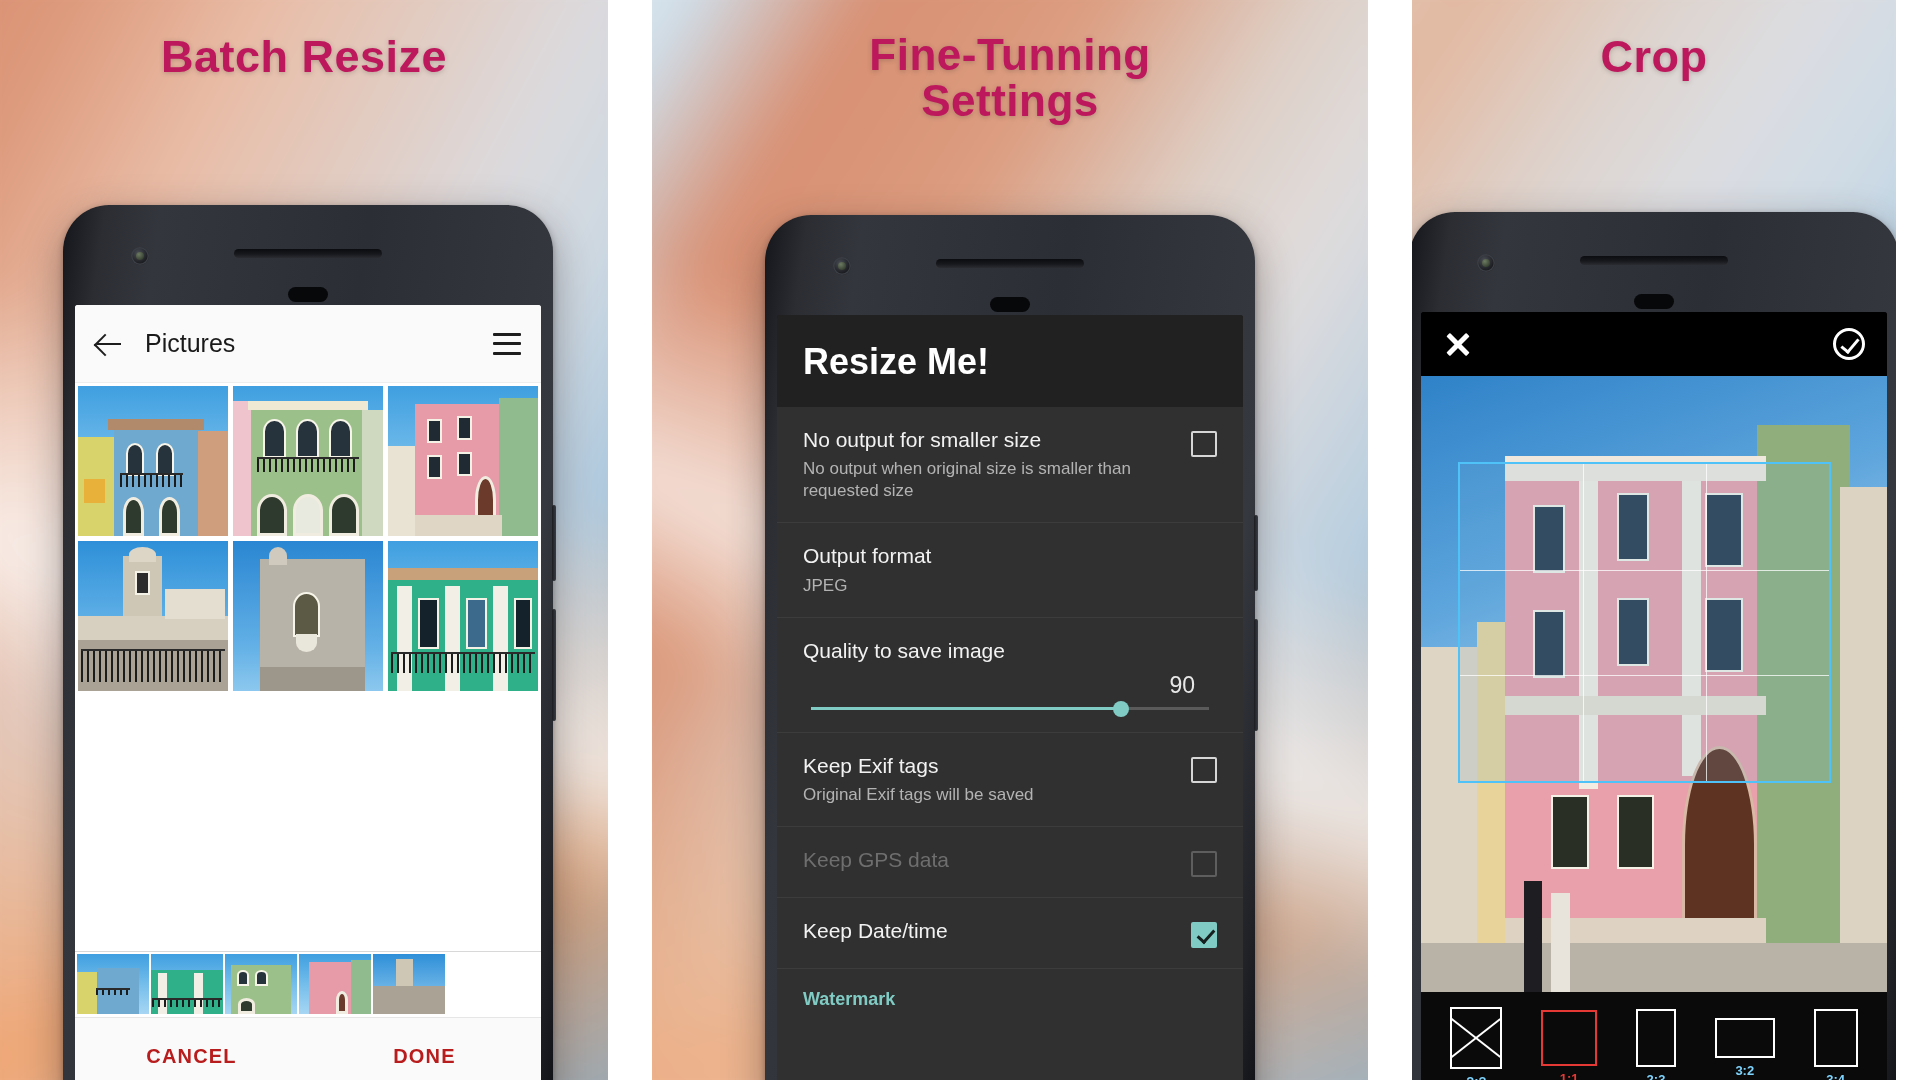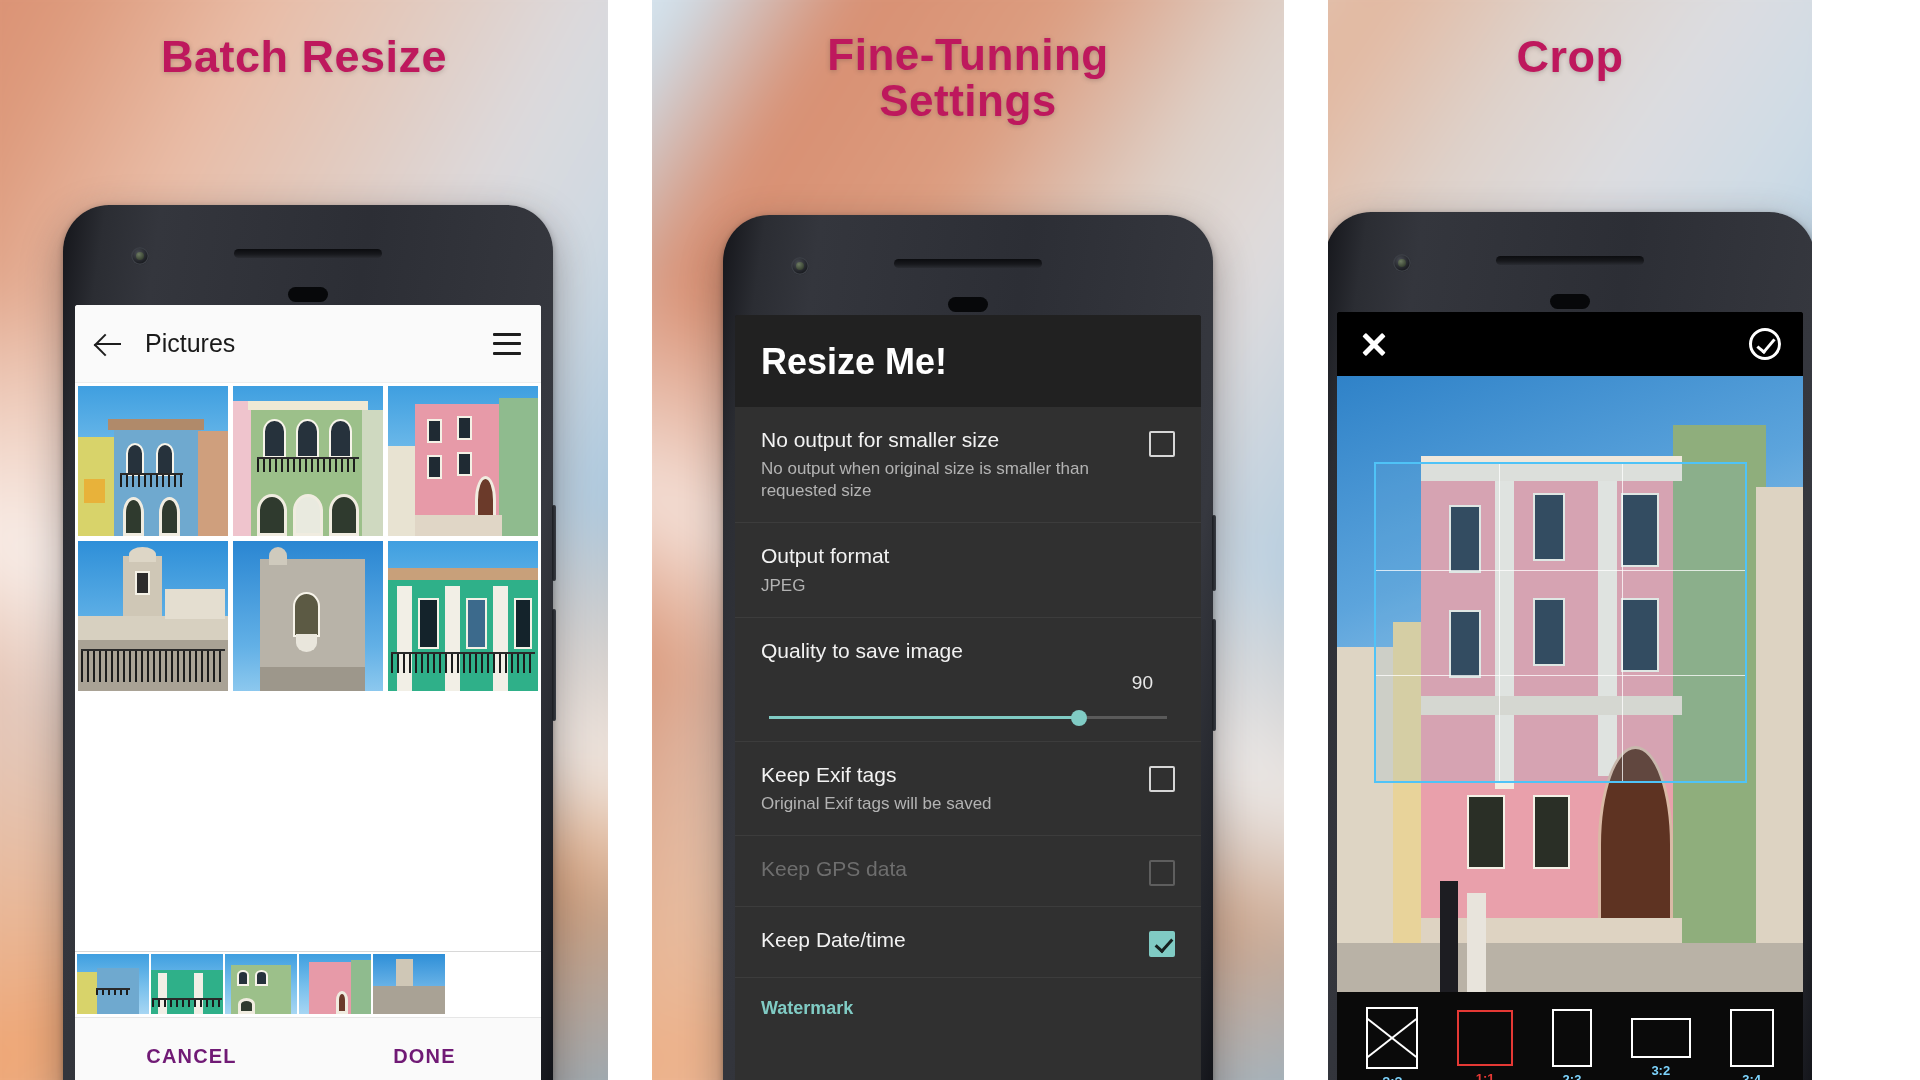--- a/index.html
+++ b/index.html
@@ -6,21 +6,21 @@
   * { margin:0; padding:0; box-sizing:border-box; }
   html,body { width:1920px; height:1080px; overflow:hidden; background:#ffffff;
               font-family:"Liberation Sans", sans-serif; }
 
   #stage { position:relative; width:1920px; height:1080px; display:flex; background:#fff; }
 
   
   .panel { position:relative; height:1080px; overflow:hidden; }
   .panel.p1 { width:608px; }
   .gap  { width:44px; height:1080px; background:#ffffff; flex:0 0 44px; }
-  .panel.p2 { width:632px; }
+  .panel.p2 { width:716px; }
   .panel.p3 { width:484px; }
 
   
   .bg { position:absolute; inset:-60px; filter:blur(26px); }
   .bg.one {
     background:
       linear-gradient(118deg,
         #d98b6e 0%, #dd9a7c 12%, #e9bca6 26%, #e2cbc0 38%,
         #dcdadd 50%, #cfd9e2 60%, #a8c6dd 72%, #7fb2d6 84%, #6aa7d2 100%),
       #c9b4a8;
@@ -128,42 +128,42 @@
   .winr { position:absolute; background:#26323c; border:2px solid #f7f4ea; border-radius:50% 50% 0 0 / 32% 32% 0 0; }
   .bal { position:absolute; background:repeating-linear-gradient(90deg,#1c1c1c 0 2px,transparent 2px 6px); border-top:2px solid #2a2a2a; }
   .roof { position:absolute; background:#b08a6a; }
   .arch { position:absolute; background:#2f3a2e; border-radius:50% 50% 0 0/40% 40% 0 0; border:3px solid #f0ece0; }
 
   .filmstrip { position:absolute; left:0; right:0; bottom:78px; height:66px; background:#fff;
                border-top:1px solid #d8d8d8; display:flex; gap:2px; padding:2px; }
   .filmstrip .fs { width:72px; height:60px; position:relative; overflow:hidden; }
   .actions { position:absolute; left:0; right:0; bottom:0; height:78px; background:#fafafa;
              border-top:1px solid #e6e6e6; display:flex; align-items:center; }
-  .actions .btn { flex:1; text-align:center; font-size:20px; font-weight:bold; color:#701a75;
+  .actions .btn { flex:1; text-align:center; font-size:20px; font-weight:bold; color:#b91c1c;
                   letter-spacing:1.2px; }
 
   
   .dark { background:#1e1e1e; height:100%; display:flex; flex-direction:column; }
   .d-appbar { background:#212121; padding:26px 26px 24px; }
   .d-appbar h1 { color:#fff; font-size:36px; font-weight:bold; }
   .d-list { flex:1; background:#303030; }
   .row { position:relative; padding:20px 26px; border-bottom:1px solid #3c3c3c;
          display:flex; align-items:flex-start; gap:22px; }
   .row .txt { flex:1; min-width:0; }
   .row .t1 { color:#f2f2f2; font-size:21px; line-height:1.25; }
   .row .t2 { color:#b3b3b3; font-size:17px; line-height:1.3; margin-top:5px; }
   .row.dis .t1 { color:#6e6e6e; }
   .cb { width:26px; height:26px; border:2.5px solid #d6d6d6; border-radius:2px;
         flex:0 0 26px; margin-top:4px; background:transparent; }
   .cb.dis { border-color:#5e5e5e; }
   .cb.on { background:#80cbc4; border-color:#80cbc4; position:relative; }
   .cb.on::after { content:""; position:absolute; left:8px; top:2px; width:7px; height:14px;
                   border-right:3px solid #16201f; border-bottom:3px solid #16201f; transform:rotate(42deg); }
   .slider-wrap { padding:6px 26px 22px; }
-  .slider-val { text-align:right; color:#e8e8e8; font-size:19px; padding-right:22px; margin-bottom:22px; }
+  .slider-val { text-align:right; color:#e8e8e8; font-size:23px; padding-right:22px; margin-bottom:8px; }
   .track { position:relative; height:3px; background:#5a5a5a; margin:0 8px; }
   .track .fill { position:absolute; left:0; top:0; height:3px; background:#80cbc4; width:78%; }
   .track .knob { position:absolute; top:50%; left:78%; transform:translate(-50%,-50%);
                  width:16px; height:16px; border-radius:50%; background:#80cbc4; }
   .section-head { padding:20px 26px 4px; color:#80cbc4; font-size:18px; font-weight:bold; }
 
   
   .crop-screen { background:#000; height:100%; display:flex; flex-direction:column; }
   .crop-bar { height:64px; background:#000; display:flex; align-items:center;
               justify-content:space-between; padding:0 22px; }

